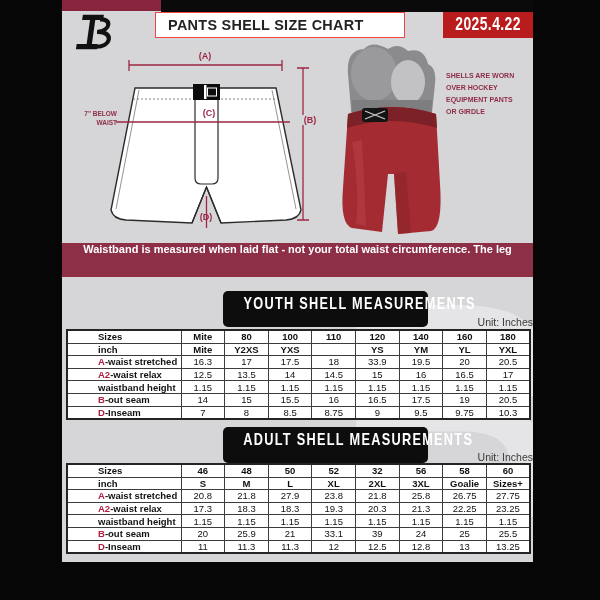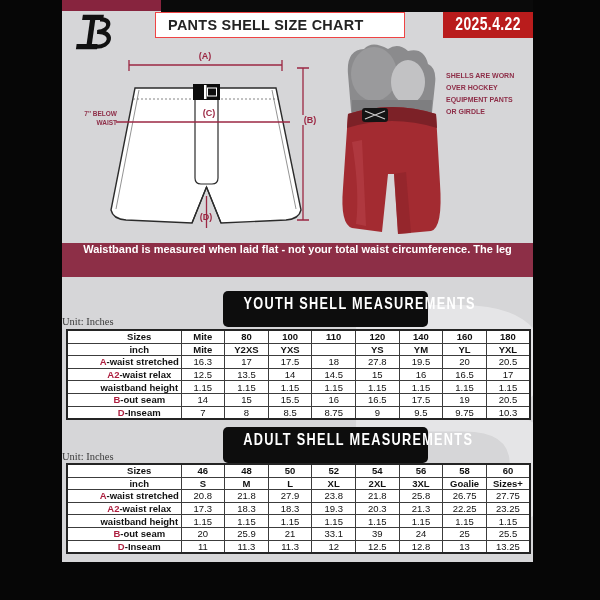--- a/index.html
+++ b/index.html
@@ -25,26 +25,26 @@
   .mlabel{position:absolute;font-size:9px;font-weight:bold;color:#9b2743;width:40px;text-align:center;z-index:3;}
   .below-waist{position:absolute;left:14px;top:110px;width:41px;text-align:right;font-size:6.5px;line-height:8.5px;font-weight:bold;color:#8e2e48;z-index:3;}
   .shell-note{position:absolute;left:384px;top:70px;width:86px;font-size:7px;line-height:12px;font-weight:bold;color:#8e2e48;z-index:3;}
 
   
   .info-banner{position:absolute;left:0;top:243px;width:471px;height:34px;background:#8d2f47;z-index:2;text-align:center;color:#fff;font-size:11px;font-weight:bold;line-height:13.5px;padding-top:0;box-sizing:border-box;}
 
   
   .pill{position:absolute;left:133px;width:205px;height:36px;background:#0d0d0d;border-radius:5px;z-index:2;text-align:center;margin-left:28px;}
   .pill span{display:inline-block;color:#fff;font-size:15px;font-weight:bold;line-height:24px;letter-spacing:1.5px;transform:scale(.85,1.12);white-space:nowrap;}
-  .unit{position:absolute;left:0;width:471px;text-align:left;font-size:10.5px;color:#3a3a3a;z-index:2;font-family:Liberation Serif, serif;}
+  .unit{position:absolute;left:0;width:471px;text-align:right;font-size:10.5px;color:#3a3a3a;z-index:2;}
 
   
   table.size{position:absolute;left:4px;width:465px;border-collapse:collapse;table-layout:fixed;background:#ffffff;border:2px solid #242424;z-index:2;}
   table.size td{border:1px solid #3c3c3c;height:11.6px;font-size:9.5px;text-align:center;padding:0;color:#111;background:#fff;overflow:hidden;white-space:nowrap;}
-  table.size td.lbl{text-align:center;padding-left:30px;font-weight:bold;}
+  table.size td.lbl{text-align:left;padding-left:30px;font-weight:bold;}
   table.size tr.hdr td{font-weight:bold;}
   table.size .pfx{color:#ad1f3f;}
 
   
   .footer{position:absolute;left:0;top:562px;width:600px;height:38px;background:#060606;}
 </style>
 </head>
 <body>
 
 <div class="page">
@@ -162,21 +162,21 @@
             <td>YM</td>
             <td>YL</td>
             <td>YXL</td>
           </tr>
           <tr>
             <td class="lbl"><span class="pfx">A</span>-waist stretched</td>
             <td>16.3</td>
             <td>17</td>
             <td>17.5</td>
             <td>18</td>
-            <td>27.8</td>
+            <td>33.9</td>
             <td>19.5</td>
             <td>20</td>
             <td>20.5</td>
           </tr>
           <tr>
             <td class="lbl"><span class="pfx">A2</span>-waist relax</td>
             <td>12.5</td>
             <td>13.5</td>
             <td>14</td>
             <td>14.5</td>
@@ -235,21 +235,21 @@
           <col>
           <col>
         </colgroup>
       <tbody>
           <tr class="hdr">
             <td class="lbl">Sizes</td>
             <td>46</td>
             <td>48</td>
             <td>50</td>
             <td>52</td>
-            <td>54</td>
+            <td>32</td>
             <td>56</td>
             <td>58</td>
             <td>60</td>
           </tr>
           <tr class="hdr">
             <td class="lbl">inch</td>
             <td>S</td>
             <td>M</td>
             <td>L</td>
             <td>XL</td>

